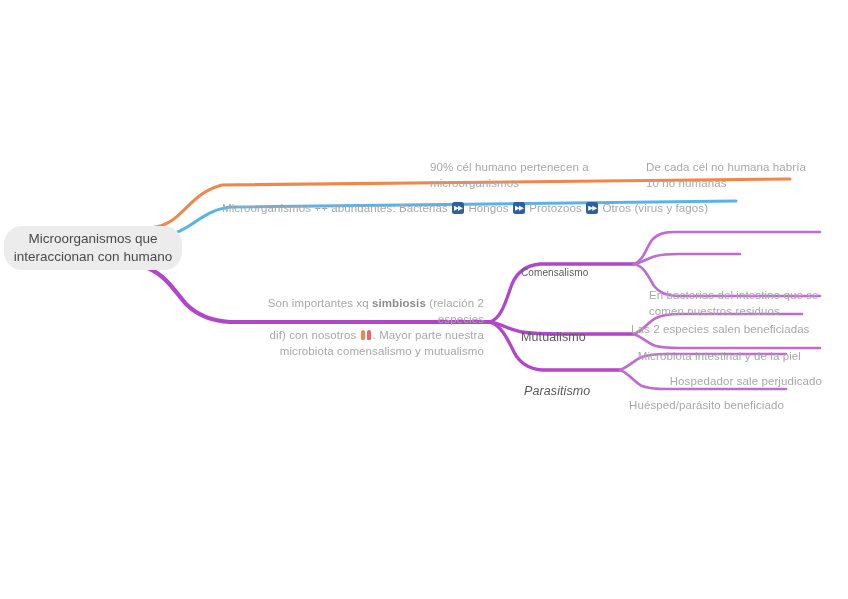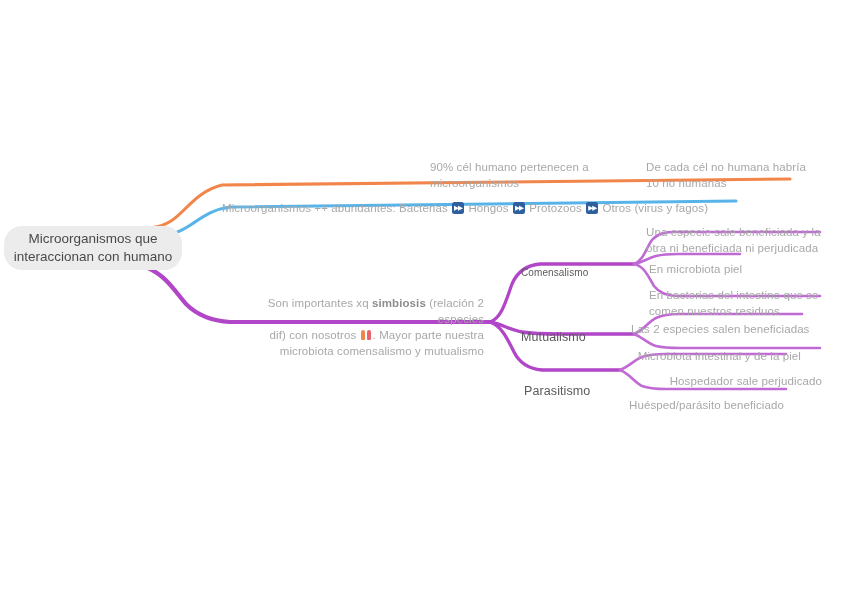--- a/index.html
+++ b/index.html
@@ -157,31 +157,24 @@
 dif) con nosotros <span class="icon-couple"><span class="p1"></span><span class="p2"></span></span>. Mayor parte nuestra
 microbiota comensalismo y mutualismo</span>
   </div>
 
   <div class="node-text dark" style="left:521px; top:249px; width:120px; font-size:10px;">
     <span>Comensalismo</span>
   </div>
   <div class="node-text dark" style="left:521px; top:313px; width:120px; font-size:12.5px;">
     <span>Mutualismo</span>
   </div>
-  <div class="node-text dark" style="left:524px; top:367px; width:120px; font-size:12.5px;">
+  <div class="node-text dark" style="left:524px; top:367px; width:120px; font-size:12.5px;font-style:italic;">
     <span>Parasitismo</span>
   </div>
 
-  <div class="node-text" style="left:646px; top:208px; width:200px;">
-    <span>Una especie sale beneficiada y la
-otra ni beneficiada ni perjudicada</span>
-  </div>
-  <div class="node-text" style="left:649px; top:245px; width:190px;">
-    <span>En microbiota piel</span>
-  </div>
   <div class="node-text" style="left:649px; top:271px; width:190px;">
     <span>En bacterias del intestino que se
 comen nuestros residuos</span>
   </div>
 
   <div class="node-text" style="left:631px; top:305px; width:200px;">
     <span>Las 2 especies salen beneficiadas</span>
   </div>
   <div class="node-text" style="left:601px; top:332px; width:200px;text-align:right;">
     <span>Microbiota intestinal y de la piel</span>

